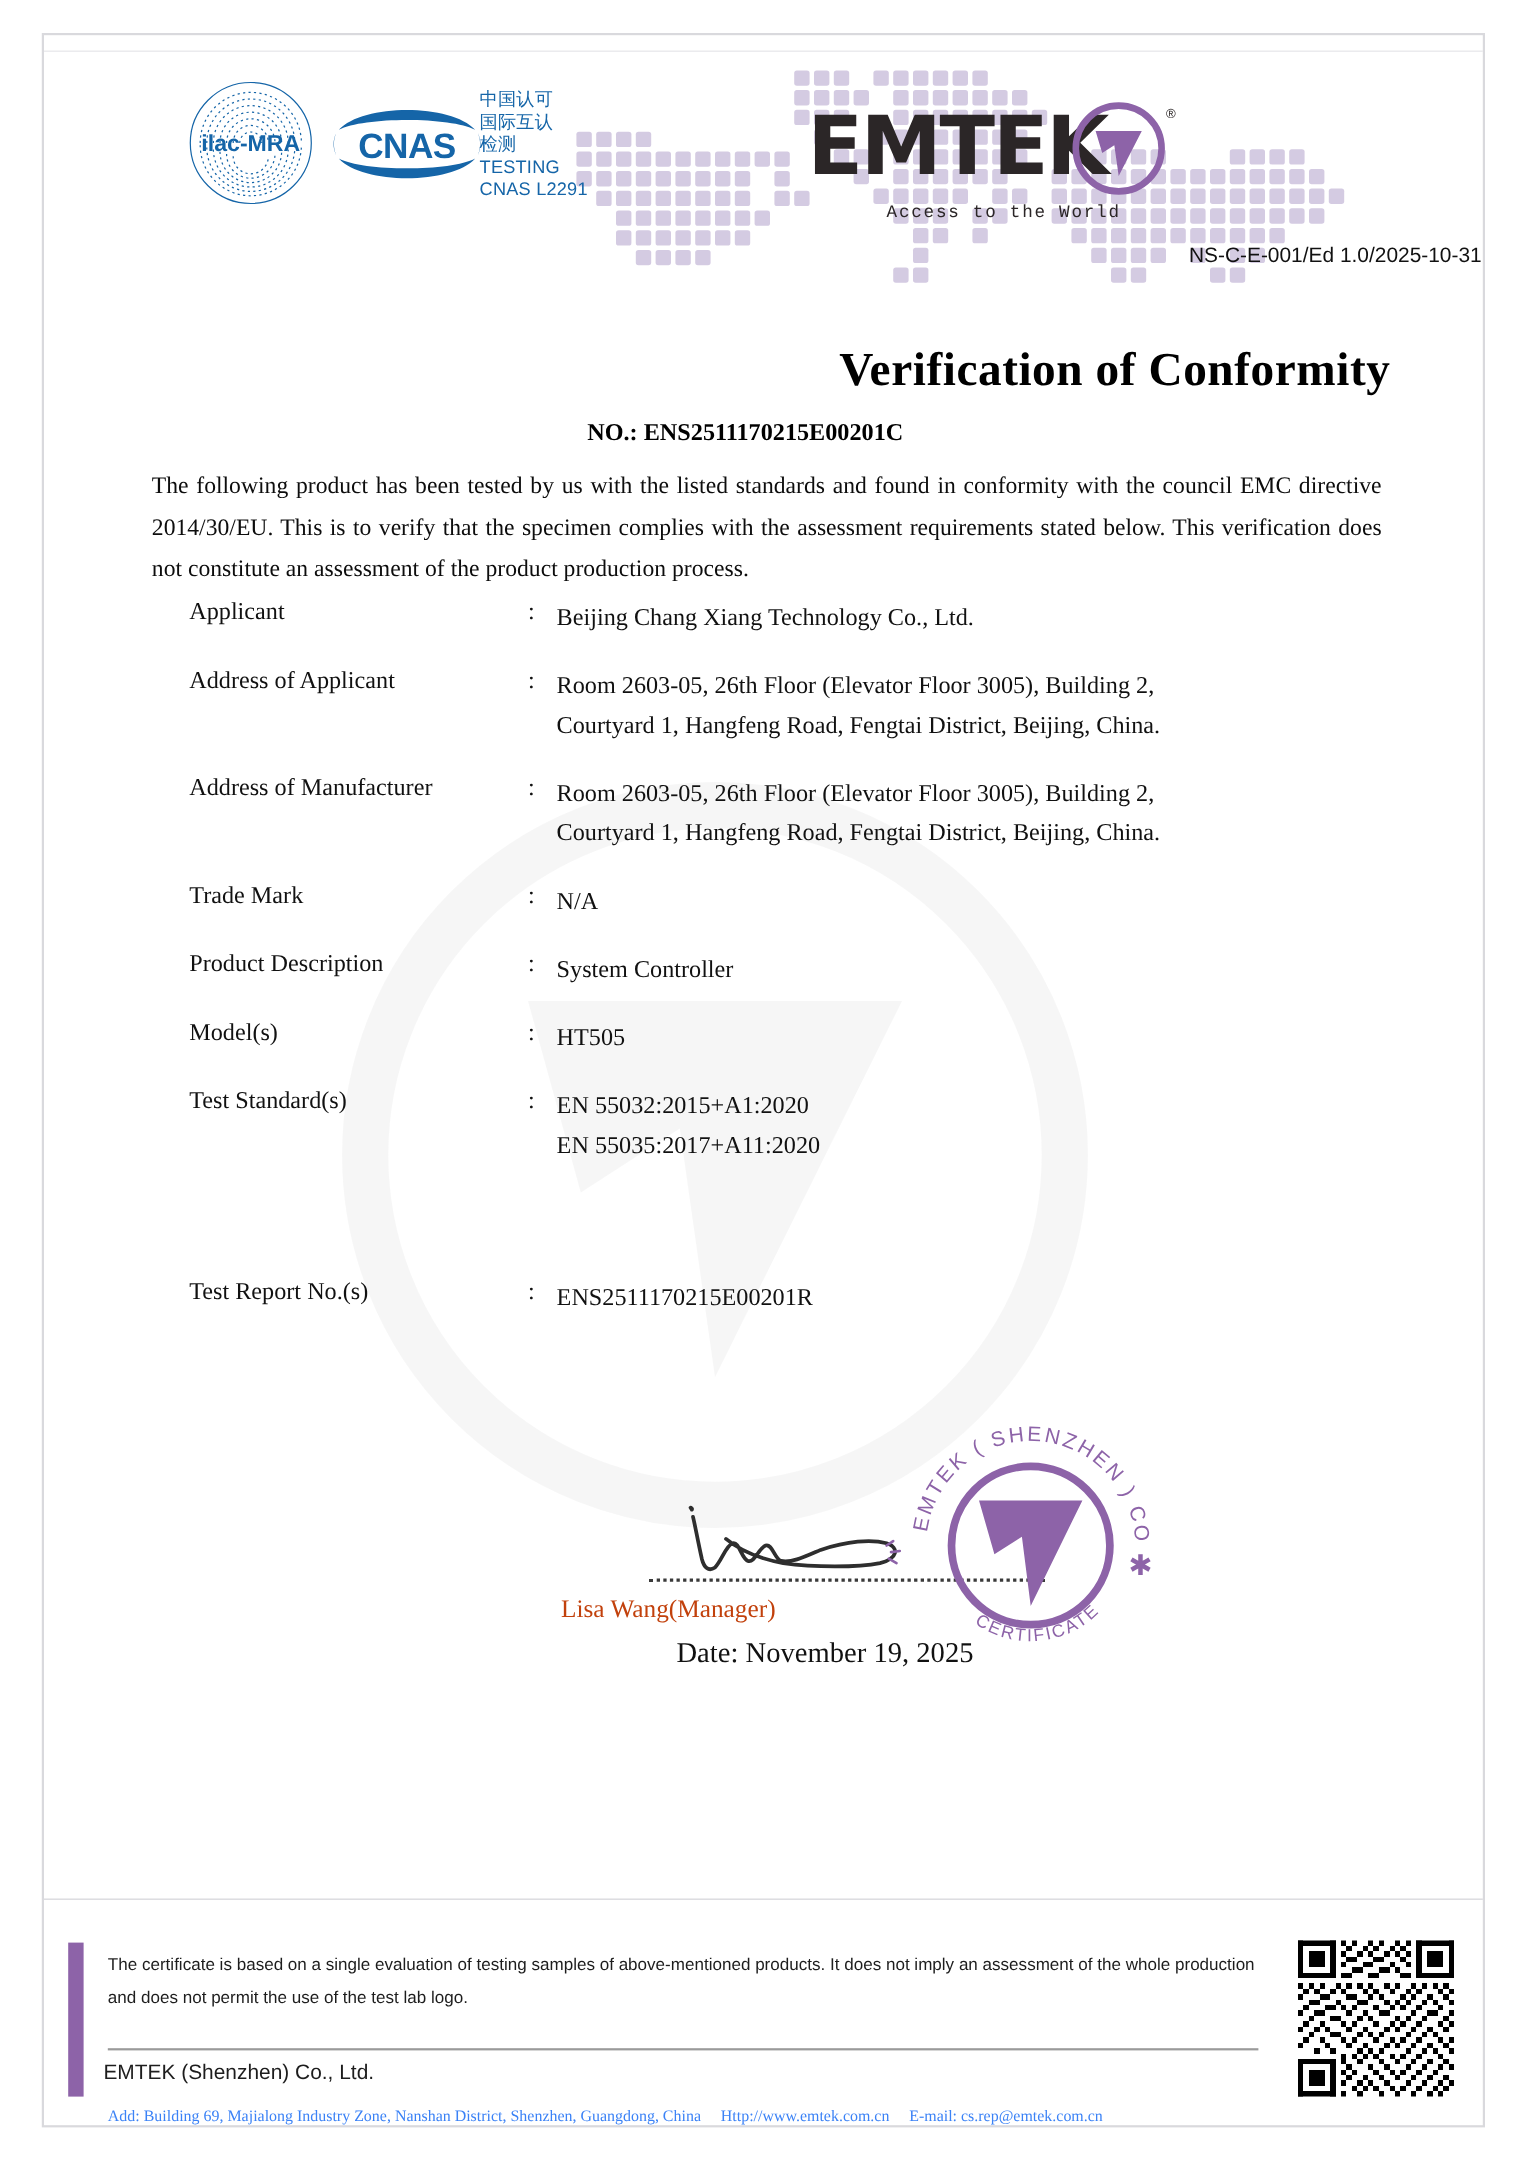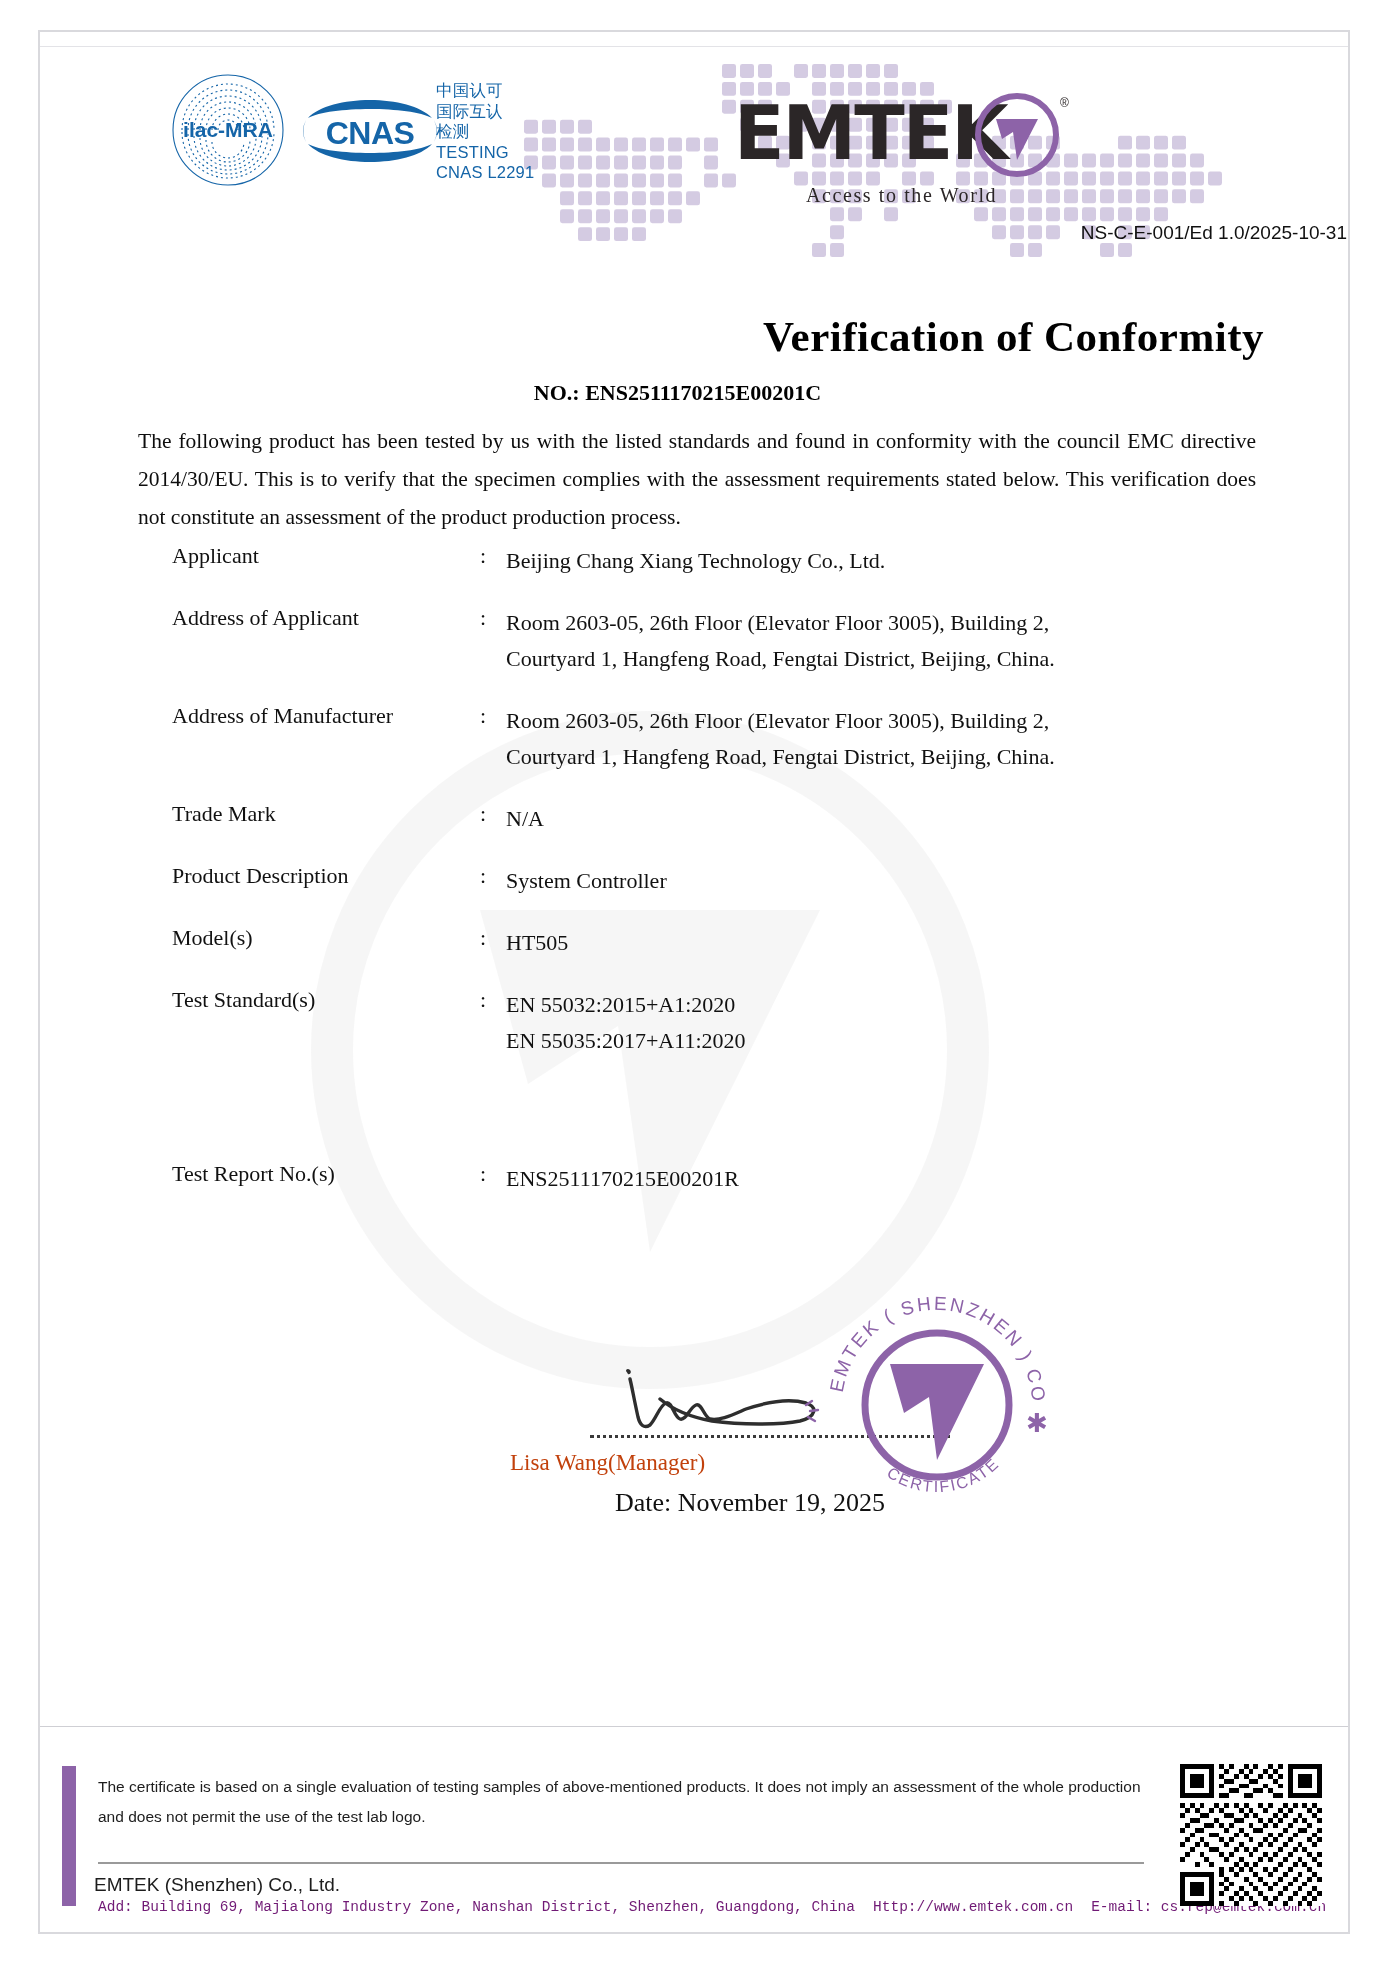--- a/index.html
+++ b/index.html
@@ -98,22 +98,22 @@
   .emtek-reg {
     position: absolute;
     left: 372px; top: 8px;
     font-family: "Liberation Sans", sans-serif;
     font-size: 12px;
     color: #2b2627;
   }
   .emtek-tagline {
     position: absolute;
     left: 118px; top: 96px;
-    font-family: Liberation Serif, serif;
-    font-size: 20px;
+    font-family: Liberation Mono, monospace;
+    font-size: 16px;
     color: #2b2627;
     letter-spacing: 1.6px;
   }
 
   
   .doc-ref {
     position: absolute;
     right: 42px;
     top: 222px;
     font-family: "Liberation Sans", sans-serif;
@@ -274,24 +274,24 @@
   }
   .footer-company {
     position: absolute;
     left: 32px; top: 118px;
     font-family: "Liberation Sans", sans-serif;
     font-size: 19px;
     color: #1d1d1d;
   }
   .footer-addr {
     position: absolute;
-    left: 36px; top: 143px;
-    font-family: Liberation Mono, monospace;
+    left: 36px; top: 160px;
+    font-family: Liberation Serif, serif;
     font-size: 14.5px;
-    color: #701a75;
+    color: #3b82f6;
     white-space: nowrap;
   }
   .footer-addr .sp { display:inline-block; width: 18px; }
   .qr {
     position: absolute;
     left: 1118px; top: 8px;
     width: 142px; height: 142px;
   }
 </style>
 </head>

